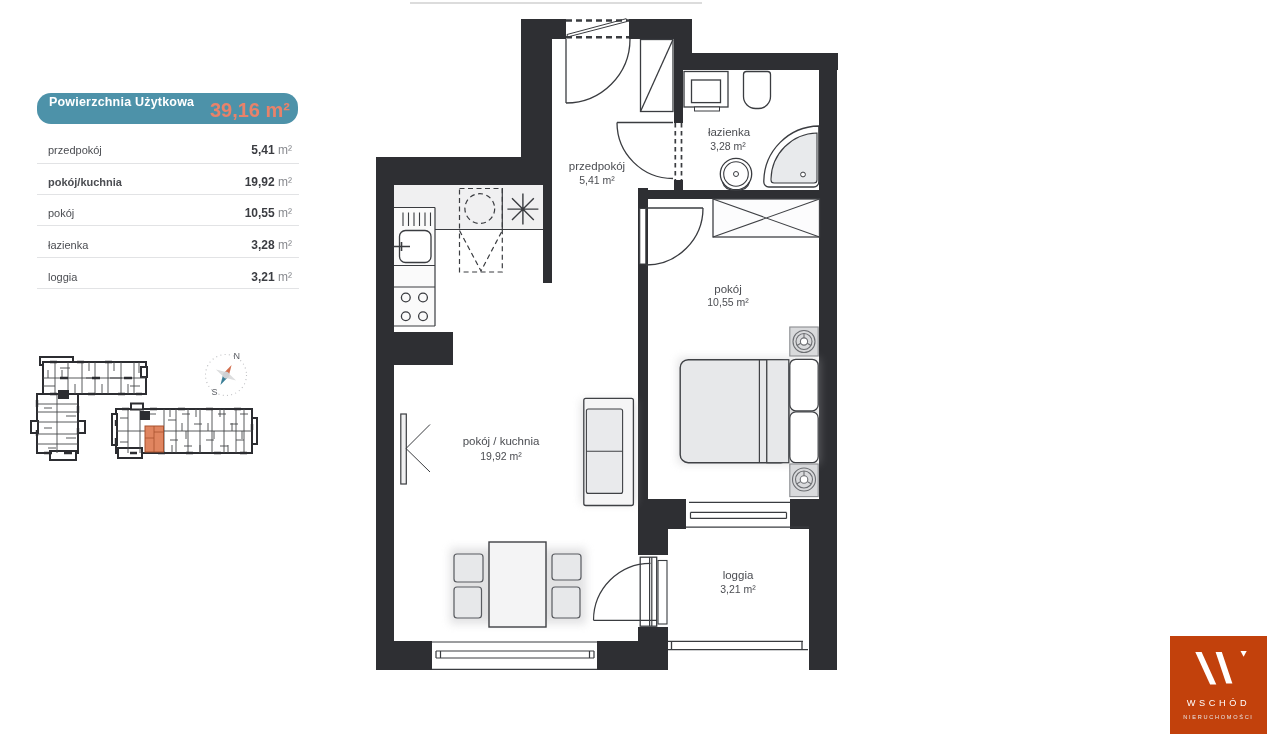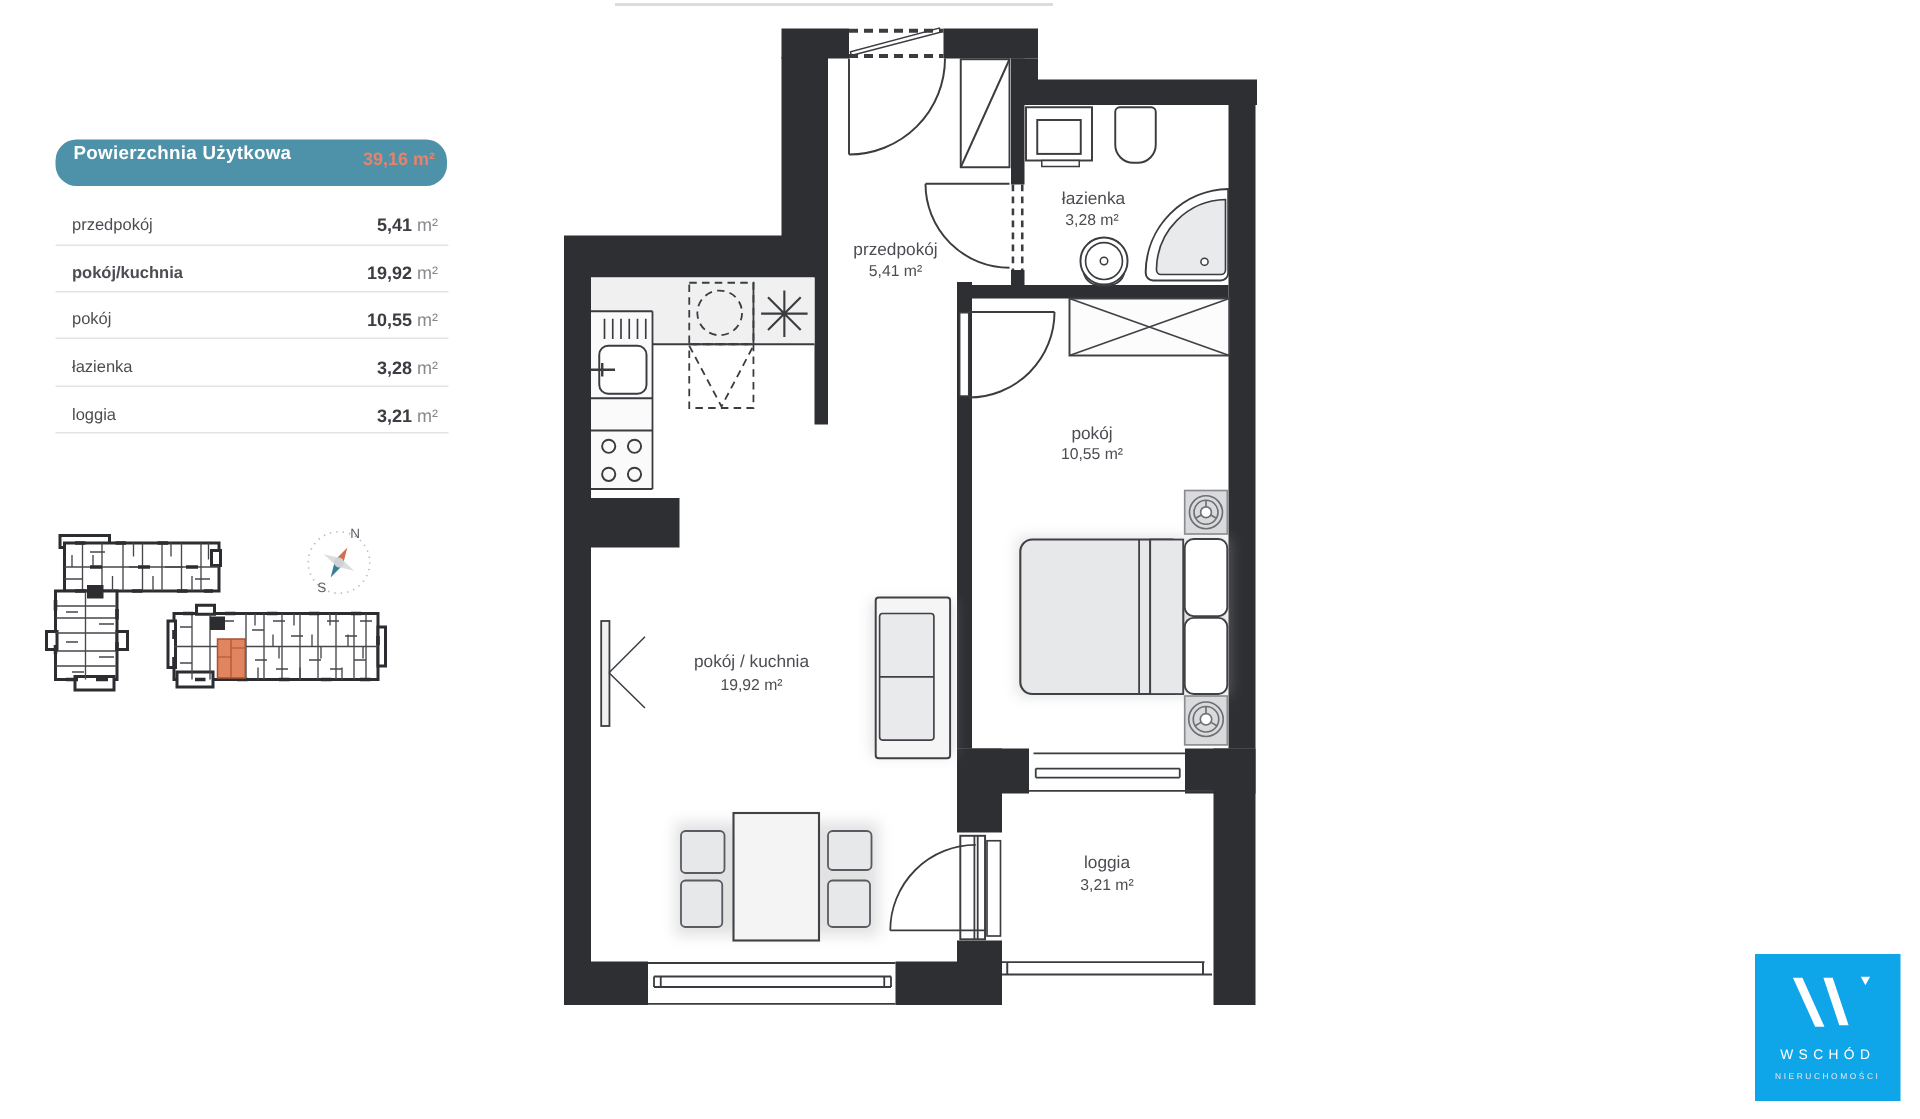--- a/index.html
+++ b/index.html
@@ -7,21 +7,21 @@
        font-family:"Liberation Sans",sans-serif;}
   .abs{position:absolute;}
 </style>
 </head>
 <body>
 
 <div class="abs" style="left:37px;top:92px;width:262px;height:230px;">
 
   <div class="abs" style="left:0;top:1px;width:261px;height:31px;background:#4d92a9;border-radius:14px;">
     <span style="position:absolute;left:12px;top:2px;font-size:12.5px;font-weight:bold;color:#ffffff;letter-spacing:0.2px;">Powierzchnia Użytkowa</span>
-    <span style="position:absolute;right:8px;top:6px;font-size:12px;font-weight:bold;color:#e8826a;">39,16 m²</span>
+    <span style="position:absolute;right:8px;top:6px;font-size:20px;font-weight:bold;color:#e8826a;">39,16 m²</span>
   </div>
 
   <div class="abs" style="left:0;top:47.5px;width:262px;height:22px;">
     <span style="position:absolute;left:11px;top:4px;font-size:11px;color:#4b4d52;">przedpokój</span>
     <span style="position:absolute;right:7px;top:3px;font-size:12px;font-weight:bold;color:#3b3d42;">5,41 <span style="color:#87898e;font-weight:normal;">m²</span></span>
   </div>
   <div class="abs" style="left:0;top:71px;width:262px;height:1px;background:#e2e3e5;"></div>
 
   <div class="abs" style="left:0;top:79.5px;width:262px;height:22px;">
     <span style="position:absolute;left:11px;top:4px;font-size:11px;color:#4b4d52;font-weight:bold;">pokój/kuchnia</span>
@@ -381,21 +381,21 @@
     <polygon points="0,11.5 2.4,2.4 0,0 -2.4,2.4" fill="#3a7e96"></polygon>
     <polygon points="-11.5,0 -2.4,-2.4 0,0 -2.4,2.4" fill="#dcddde"></polygon>
     <polygon points="11.5,0 2.4,-2.4 0,0 2.4,2.4" fill="#dcddde"></polygon>
     <circle cx="0" cy="0" r="3.3" fill="#cfd1d4"></circle>
   </g>
 
   <text x="38.5" y="13.5" font-size="9" fill="#5a5d63" font-family="Liberation Sans,sans-serif">N</text>
   <text x="16.5" y="49.5" font-size="9" fill="#5a5d63" font-family="Liberation Sans,sans-serif">S</text>
 </svg>
 
-<div class="abs" style="left:1170px;top:636px;width:97px;height:98px;background:#0ea5e9;">
+<div class="abs" style="left:1170px;top:636px;width:97px;height:98px;background:#c2410c;">
   <svg width="97" height="98" style="position:absolute;left:0;top:0;">
 
     <g fill="#ffffff">
       <polygon points="25.3,15.9 31.6,15.9 46.3,48.5 40.1,48.5"></polygon>
       <polygon points="45.6,15.9 51.8,15.9 62.4,47.5 56.2,47.5"></polygon>
       <polygon points="70.5,15.1 76.7,15.1 73.6,20.8"></polygon>
     </g>
 
     <text x="48.5" y="70" fill="#ffffff" font-size="9.2" letter-spacing="3.6" text-anchor="middle" font-family="Liberation Sans,sans-serif">WSCHÓD</text>
     <text x="48.5" y="83" fill="#e8e8e9" font-size="5.6" letter-spacing="1.7" text-anchor="middle" font-family="Liberation Sans,sans-serif">NIERUCHOMOŚCI</text>

